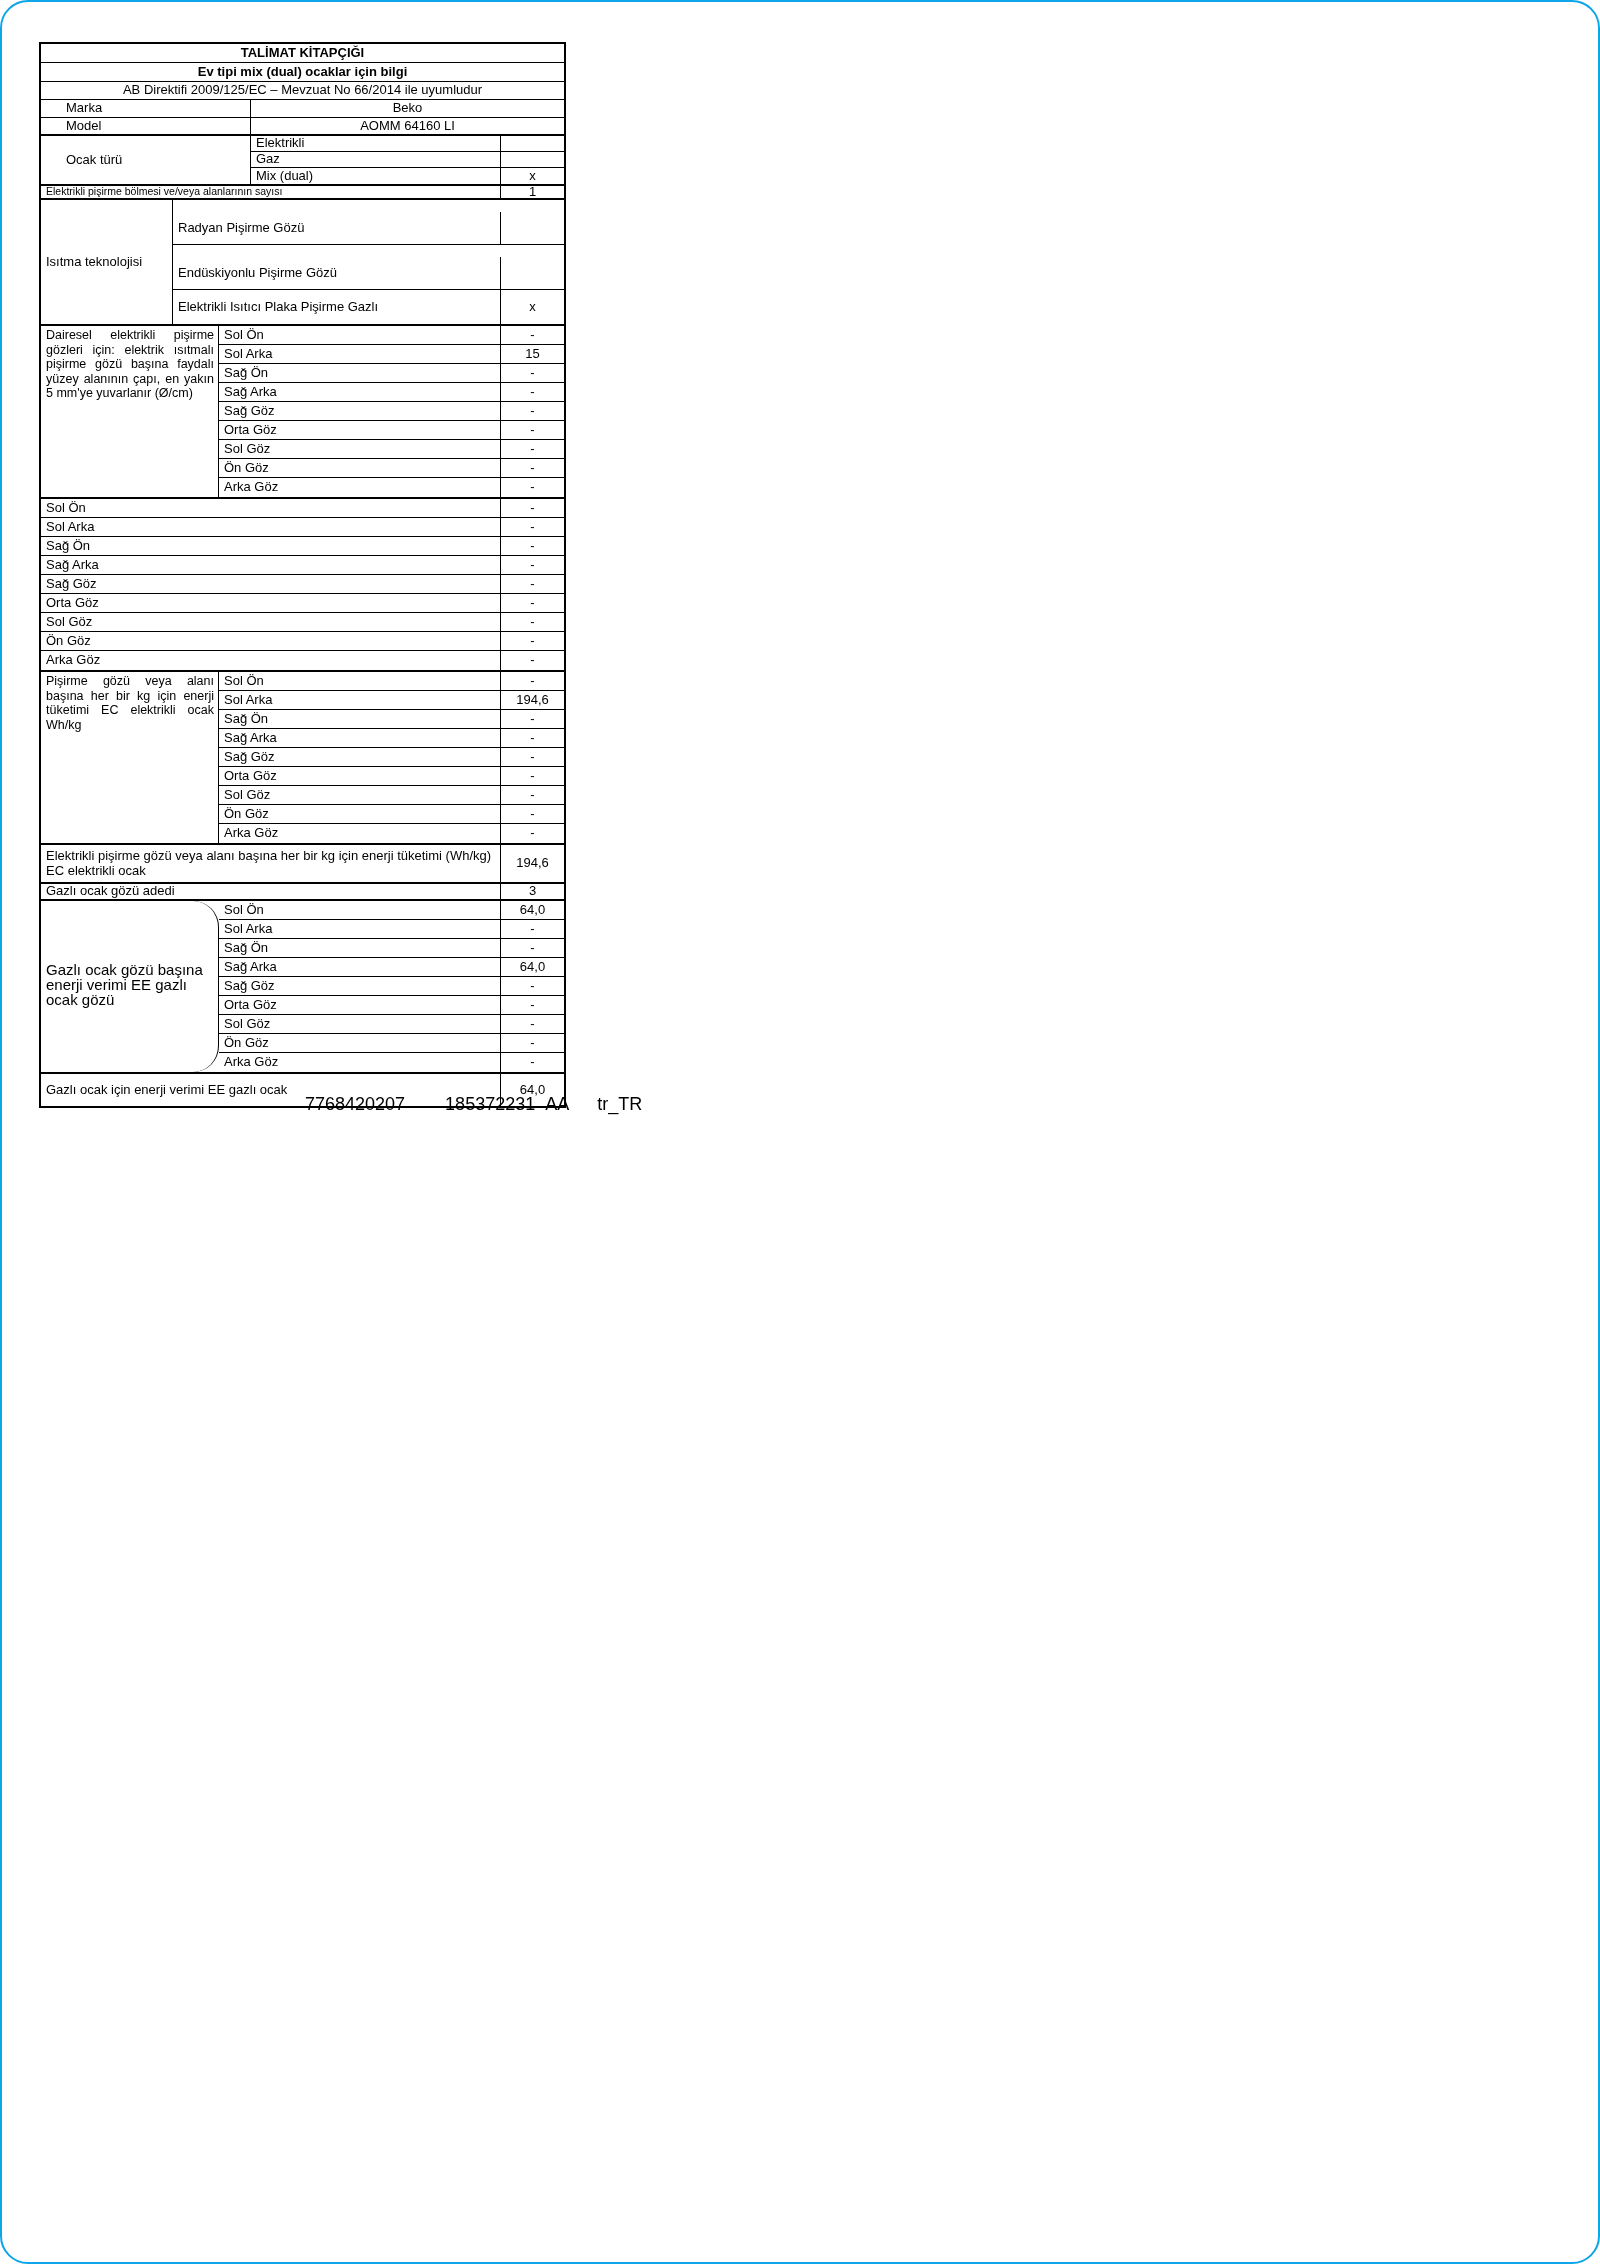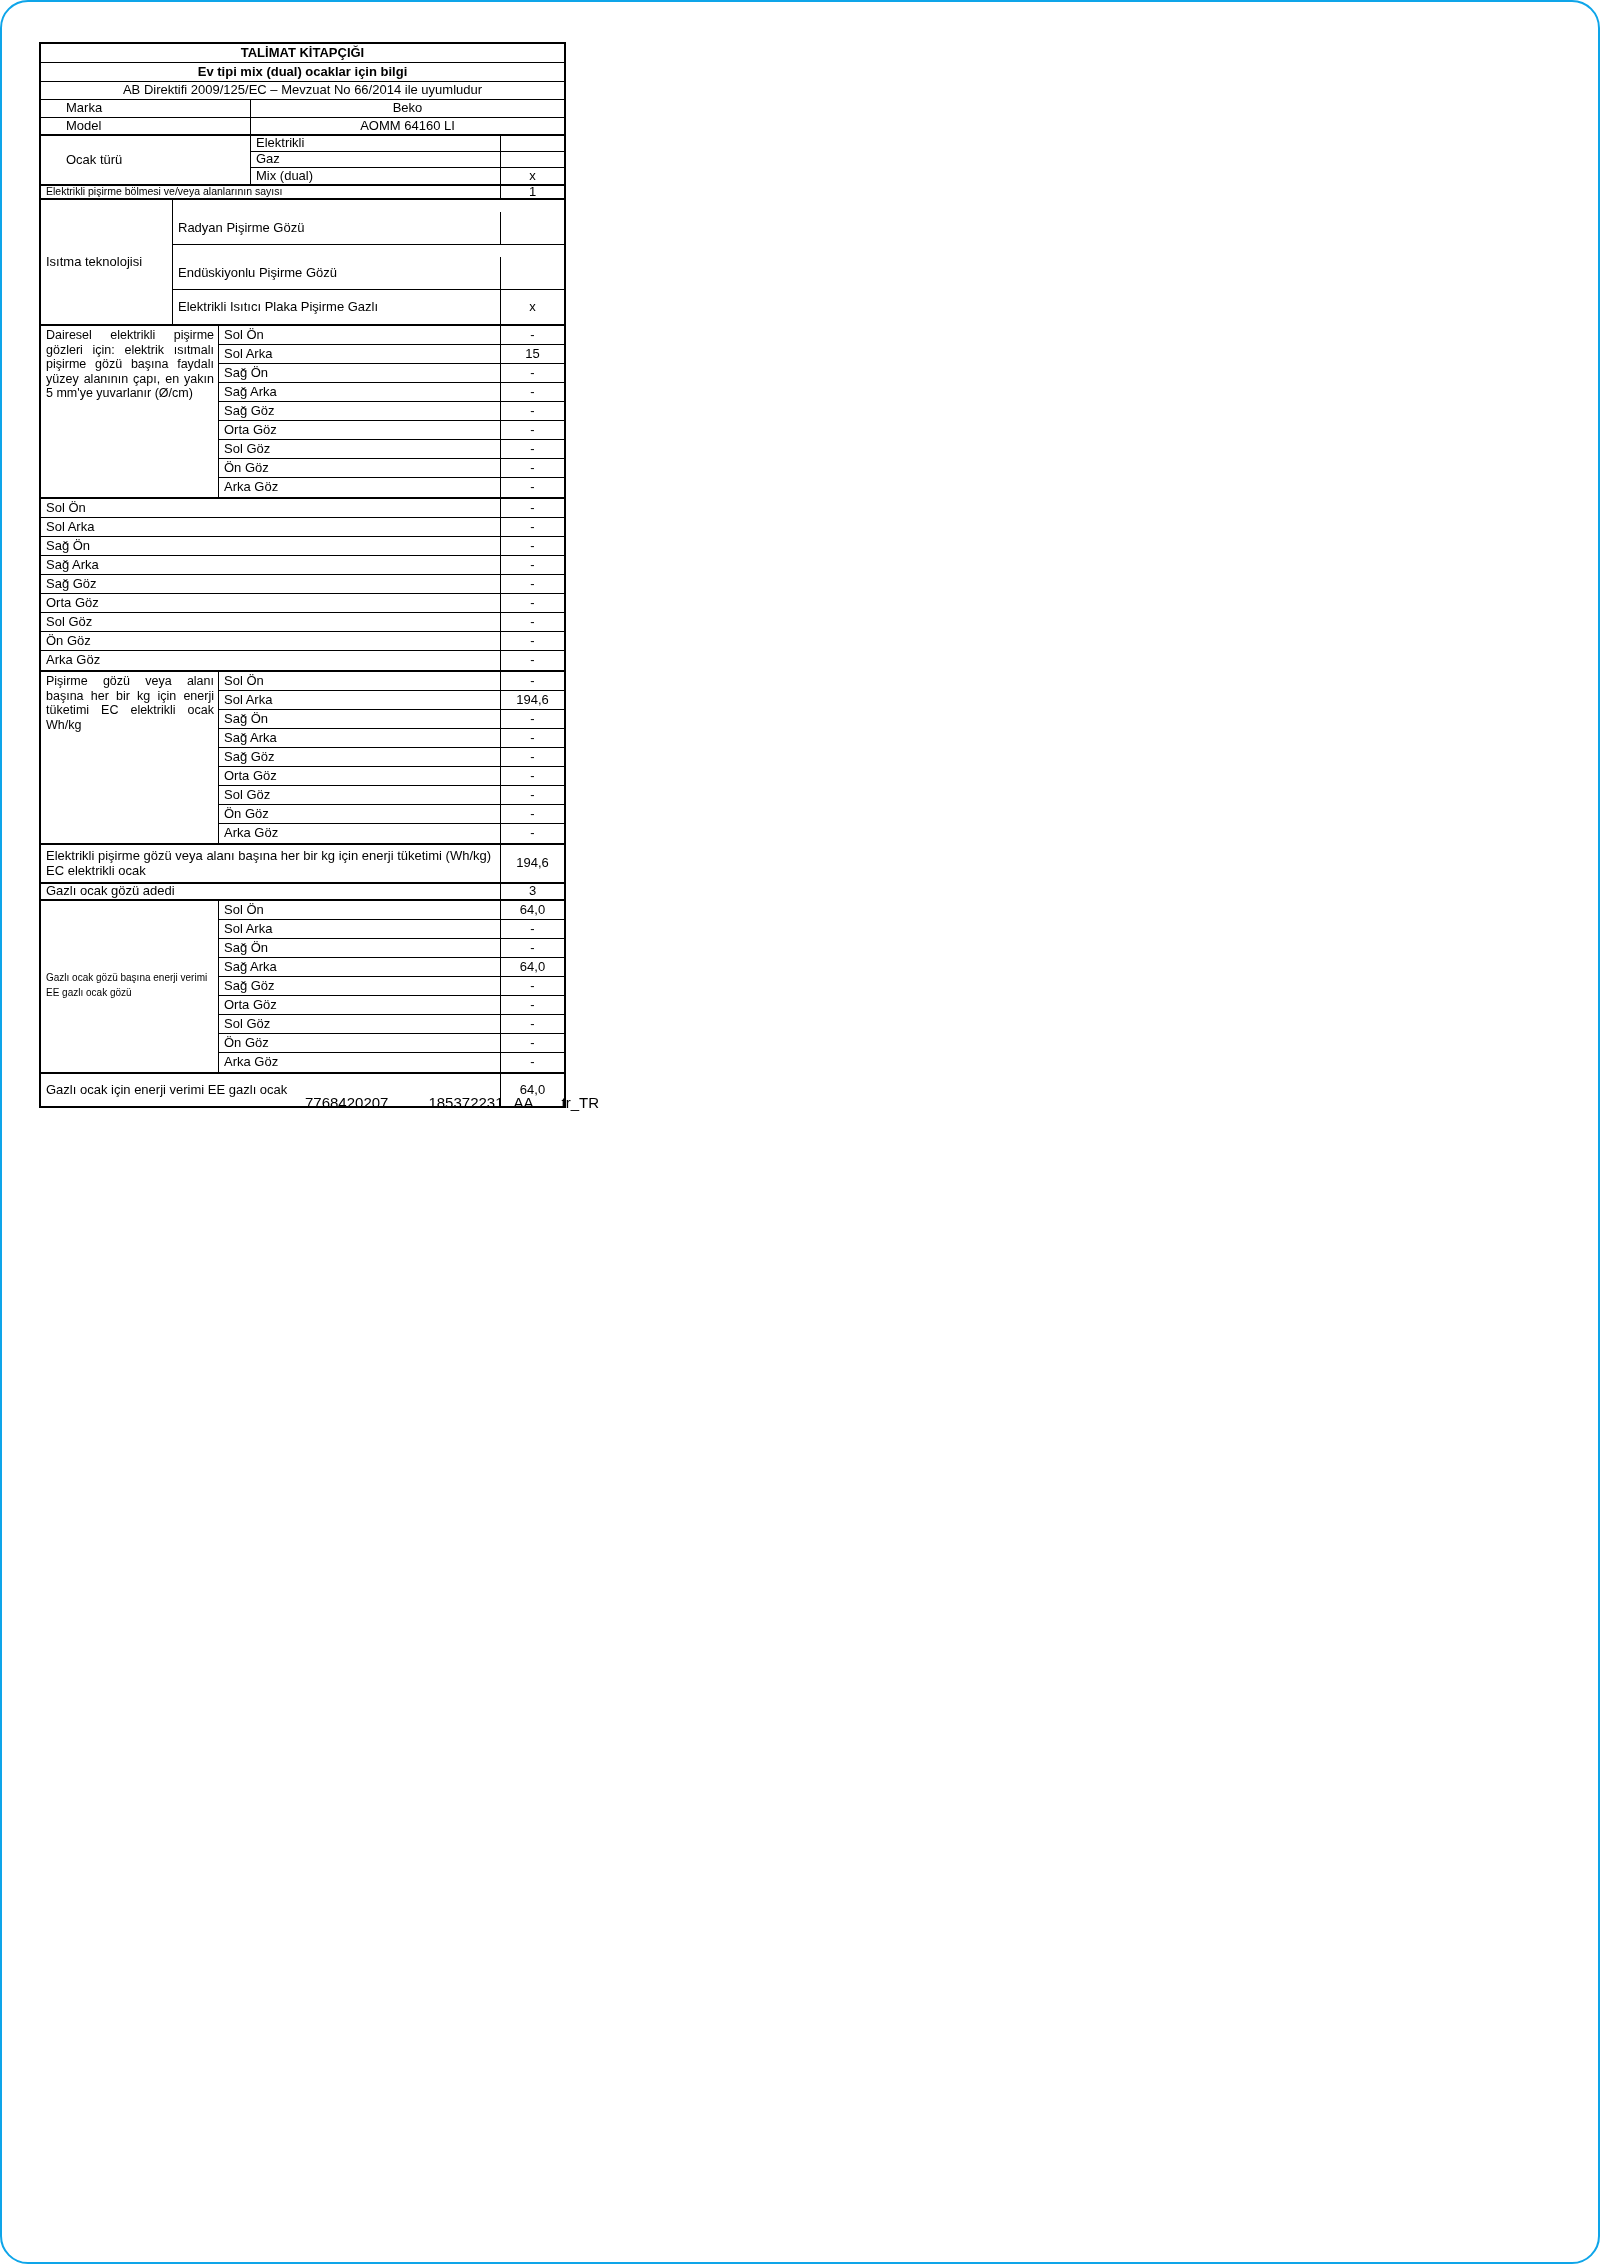--- a/index.html
+++ b/index.html
@@ -40,27 +40,27 @@
   .c2 .srow:last-child{border-bottom:none;}
   .sl{flex:1;border-right:1px solid #000;padding:0 5px;display:flex;align-items:center;}
   .sv{width:63px;display:flex;align-items:center;justify-content:center;}
   .seclab{
     padding:2px 4px 2px 5px;
     font-size:12.5px;line-height:14.5px;
     text-align:justify;
   }
   .seclab-c{
     padding:2px 4px 6px 5px;
-    font-size:10px;line-height:15px;
-    display:flex;align-items:center;
+    font-size:15px;line-height:15px;
+    display:flex;align-items:center;border-radius:26px;
   }
   .small{font-size:10.5px;}
   .footer{
     position:absolute;left:303px;top:1092px;
-    font-size:15px;white-space:nowrap;
+    font-size:18px;white-space:nowrap;
   }
   .footer span{display:inline-block;}
   .gap40{margin-left:40px;}
   .gap10{margin-left:10px;}
   .gap28{margin-left:28px;}
 </style>
 </head>
 <body>
 
 <div class="sheet">

